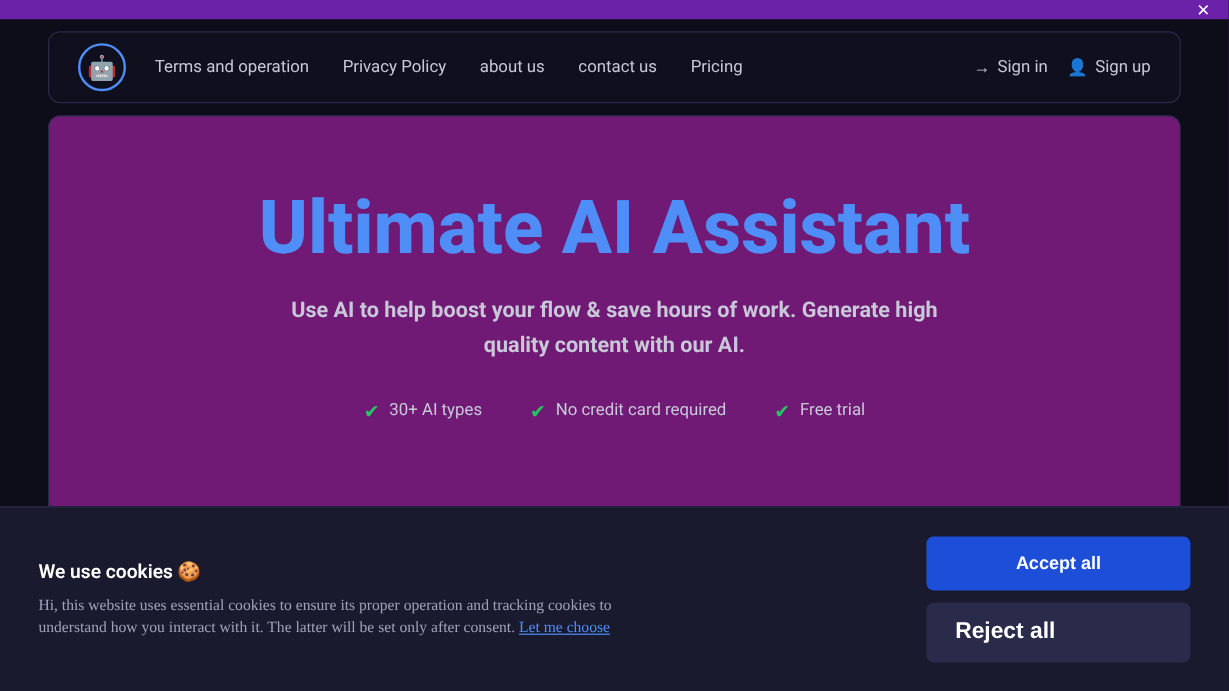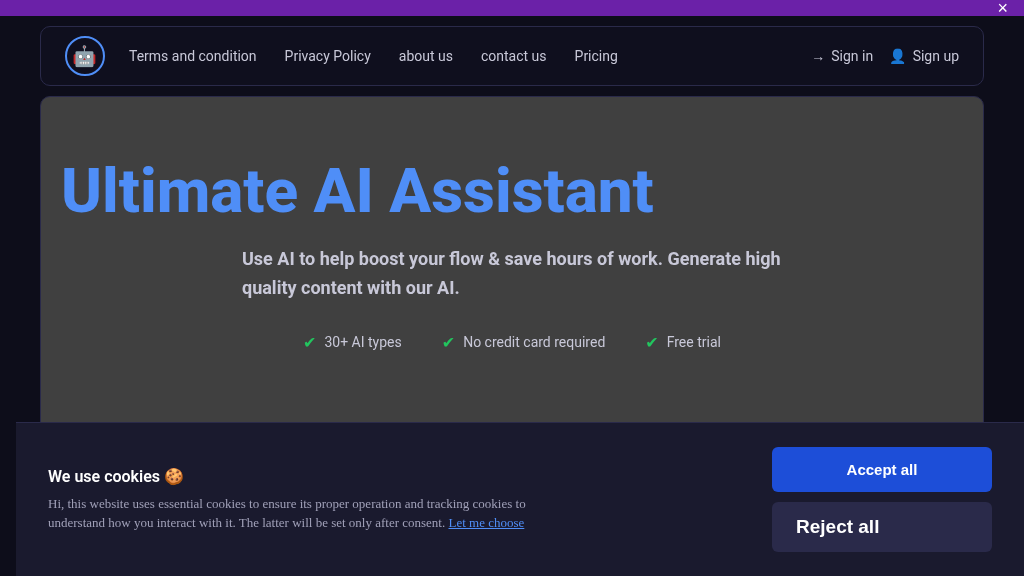--- a/index.html
+++ b/index.html
@@ -91,26 +91,26 @@
       font-size: 14px;
       cursor: pointer;
       display: flex;
       align-items: center;
       gap: 6px;
       text-decoration: none;
     }
 
     
     .hero {
-      background: #404040;
+      background: #701a75;
       border: 1px solid #2a2a4a;
       border-radius: 10px;
       margin: 0 40px;
       padding: 60px 20px 40px;
-      text-align: left;
+      text-align: center;
       min-height: 340px;
       position: relative;
     }
     .hero h1 {
       font-size: 62px;
       font-weight: 800;
       color: #4f8ef7;
       line-height: 1.1;
       margin-bottom: 20px;
     }
@@ -137,21 +137,21 @@
     }
     .check-icon {
       color: #22c55e;
       font-size: 16px;
     }
 
     
     .cookie-banner {
       position: fixed;
       bottom: 0;
-      left: 16px;
+      left: 0;
       right: 0;
       background: #1a1a2e;
       border-top: 1px solid #2a2a4a;
       padding: 24px 32px;
       display: flex;
       align-items: center;
       justify-content: space-between;
       z-index: 1000;
     }
     .cookie-text {
@@ -208,21 +208,21 @@
 
 <div id="top-banner">
   <button class="close-btn">×</button>
 </div>
 
 <nav>
   <div class="logo">
     <span class="logo-icon">🤖</span>
   </div>
   <div class="nav-links">
-    <a>Terms and condition</a>
+    <a>Terms and operation</a>
     <a>Privacy Policy</a>
     <a>about us</a>
     <a>contact us</a>
     <a>Pricing</a>
   </div>
   <div class="nav-auth">
     <a class="sign-in">
       <span>→</span>
       <span>Sign in</span>
     </a>

